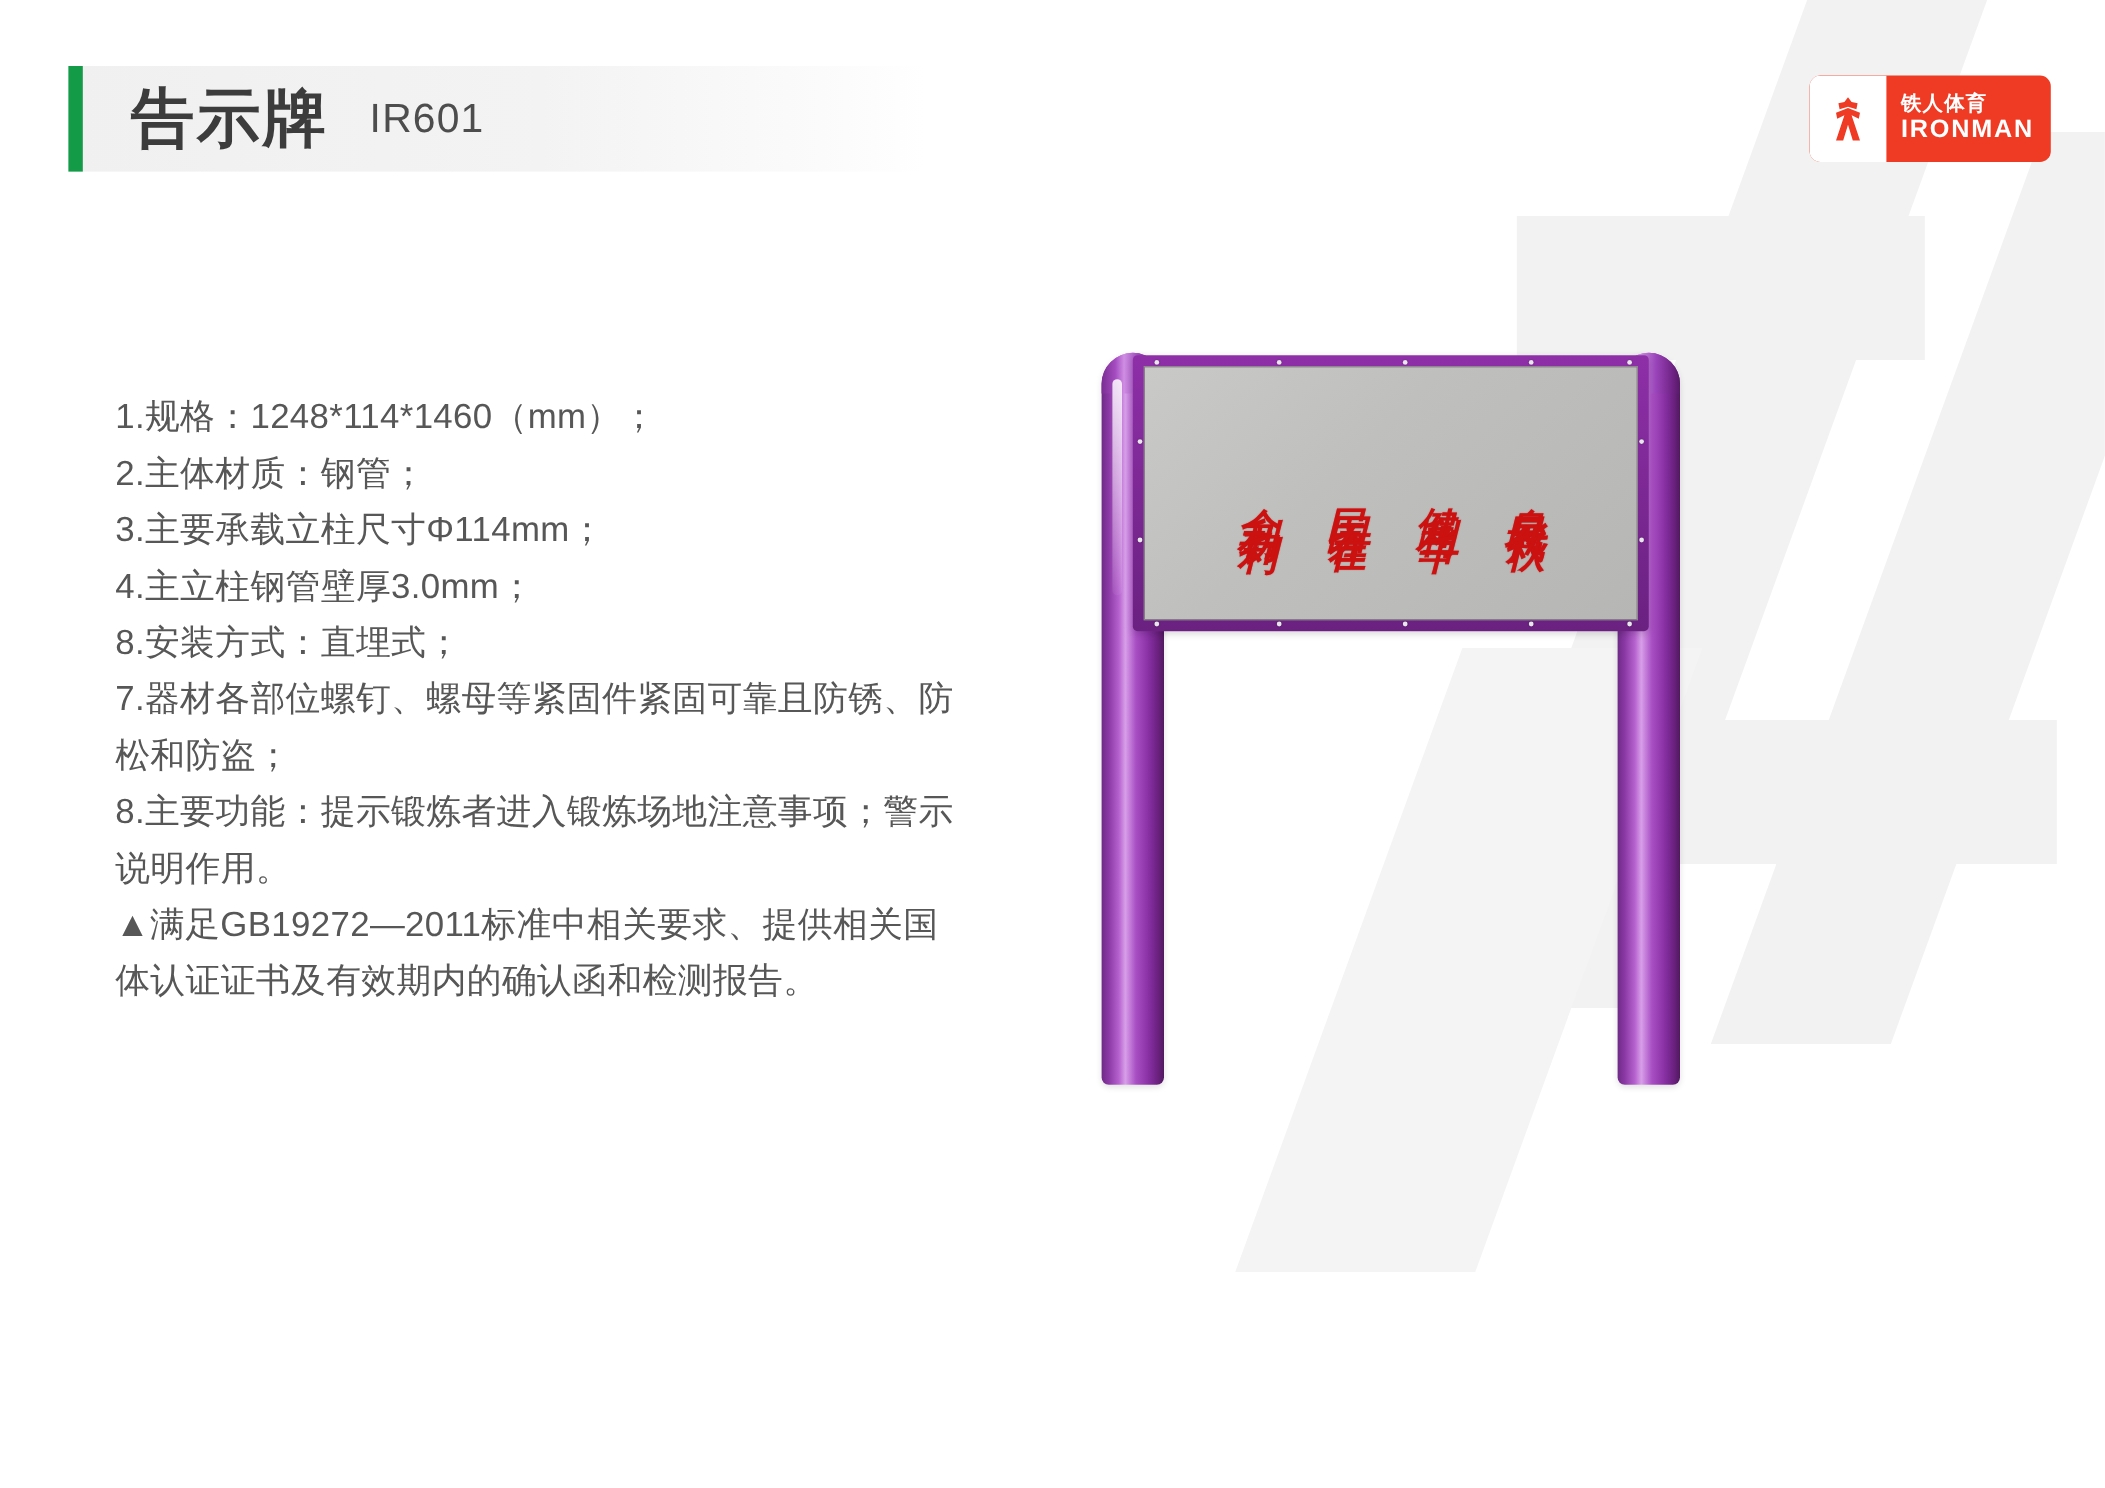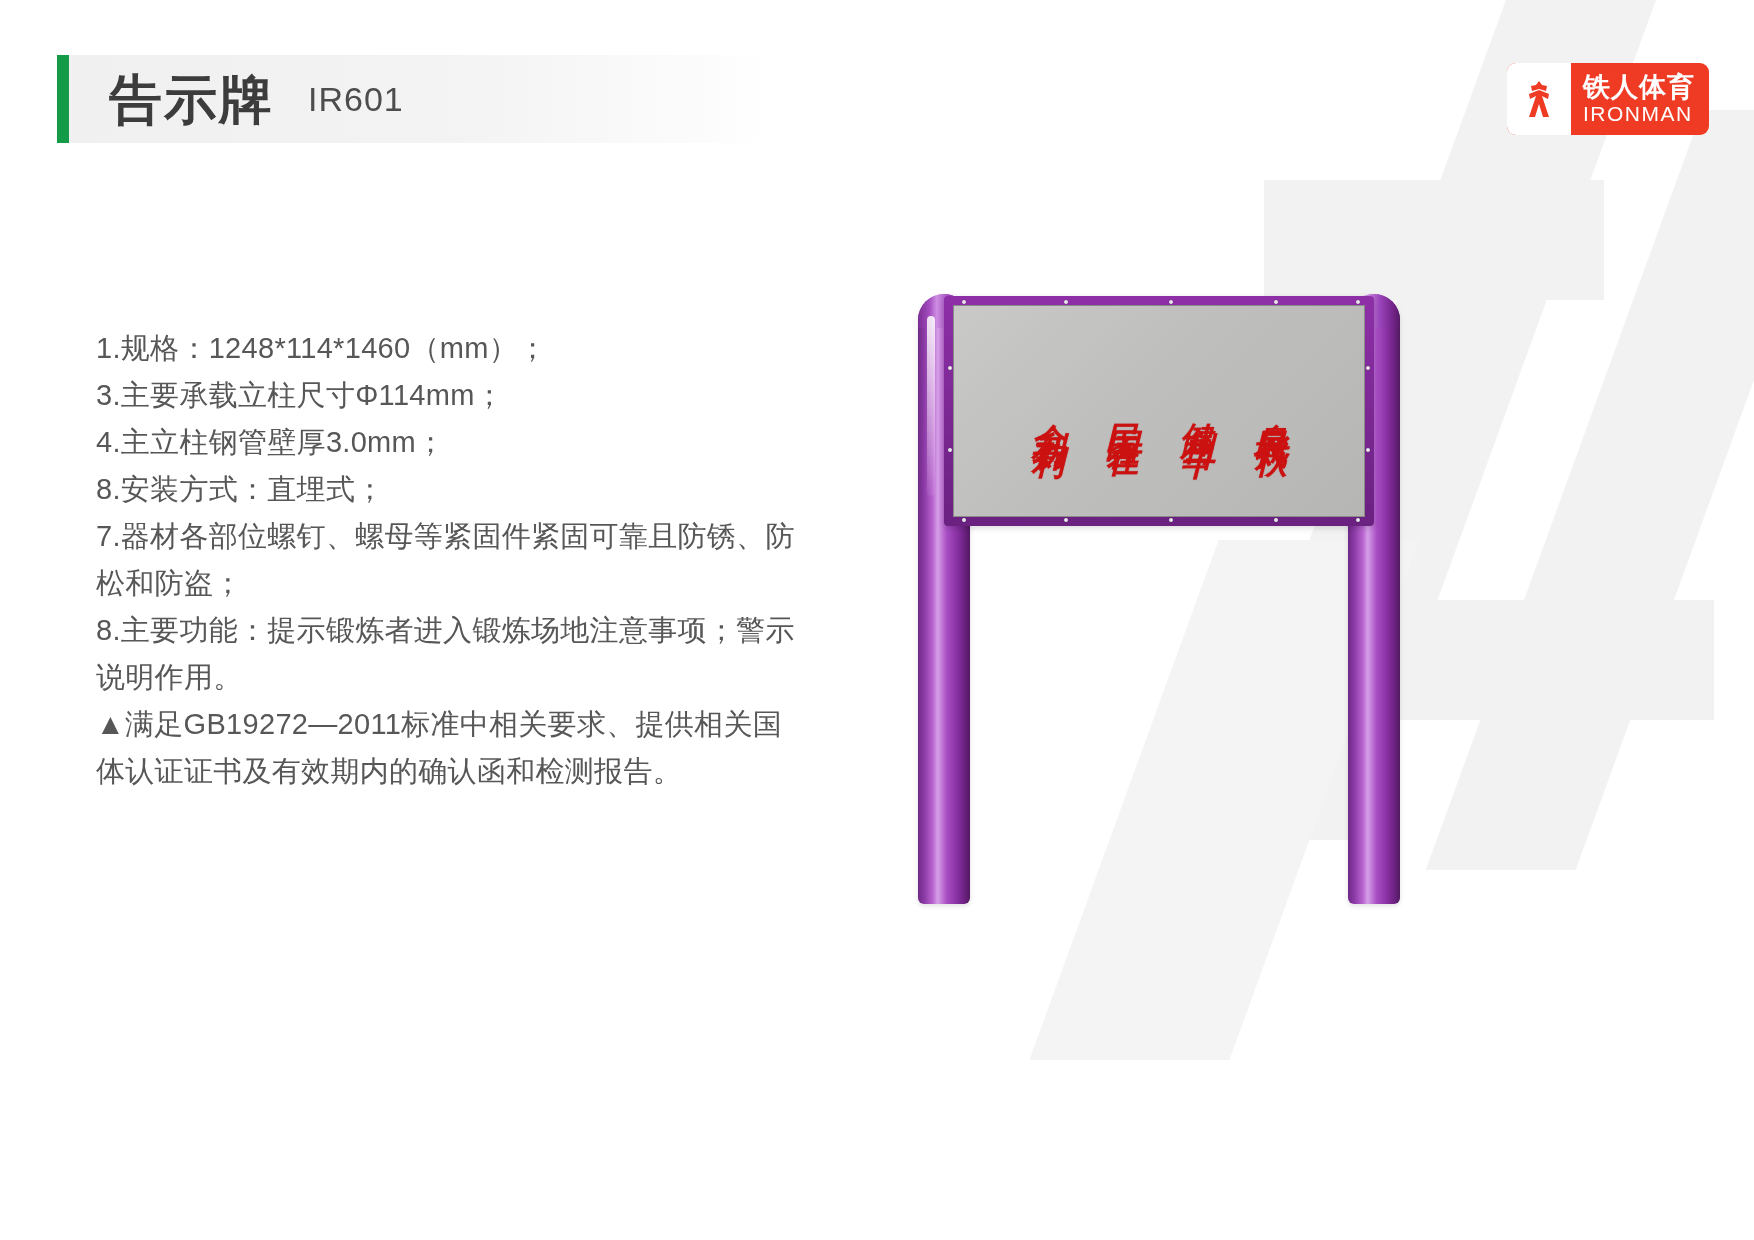--- a/index.html
+++ b/index.html
@@ -123,28 +123,28 @@
   .logo-mark svg { display: block; }
   .logo-text {
     display: flex;
     flex-direction: column;
     justify-content: center;
     padding: 4px 14px 4px 12px;
     color: #ffffff;
   }
   .logo-cn {
     font-family: "DejaVu Sans", "Liberation Sans", sans-serif;
-    font-size: 27px;
+    font-size: 17px;
     font-weight: bold;
     letter-spacing: 1px;
     line-height: 1.05;
   }
   .logo-en {
     font-size: 21px;
-    font-weight: normal;
+    font-weight: bold;
     letter-spacing: 1.5px;
     line-height: 1.05;
     margin-top: 1px;
   }
 
   
   .specs {
     position: absolute;
     left: 68px;
     top: 325px;
@@ -283,20 +283,21 @@
     </svg>
   </div>
   <div class="logo-text">
     <div class="logo-cn">铁人体育</div>
     <div class="logo-en">IRONMAN</div>
   </div>
 </div>
 
 <div class="specs">
   <div class="spec-line">1.规格：1248*114*1460（mm）；</div>
+  <div class="spec-line">2.主体材质：钢管；</div>
   <div class="spec-line">3.主要承载立柱尺寸Φ114mm；</div>
   <div class="spec-line">4.主立柱钢管壁厚3.0mm；</div>
   <div class="spec-line">8.安装方式：直埋式；</div>
   <div class="spec-line">7.器材各部位螺钉、螺母等紧固件紧固可靠且防锈、防松和防盗；</div>
   <div class="spec-line">8.主要功能：提示锻炼者进入锻炼场地注意事项；警示说明作用。</div>
   <div class="spec-line">▲满足GB19272—2011标准中相关要求、提供相关国体认证证书及有效期内的确认函和检测报告。</div>
 </div>
 
 <div class="product">
 

